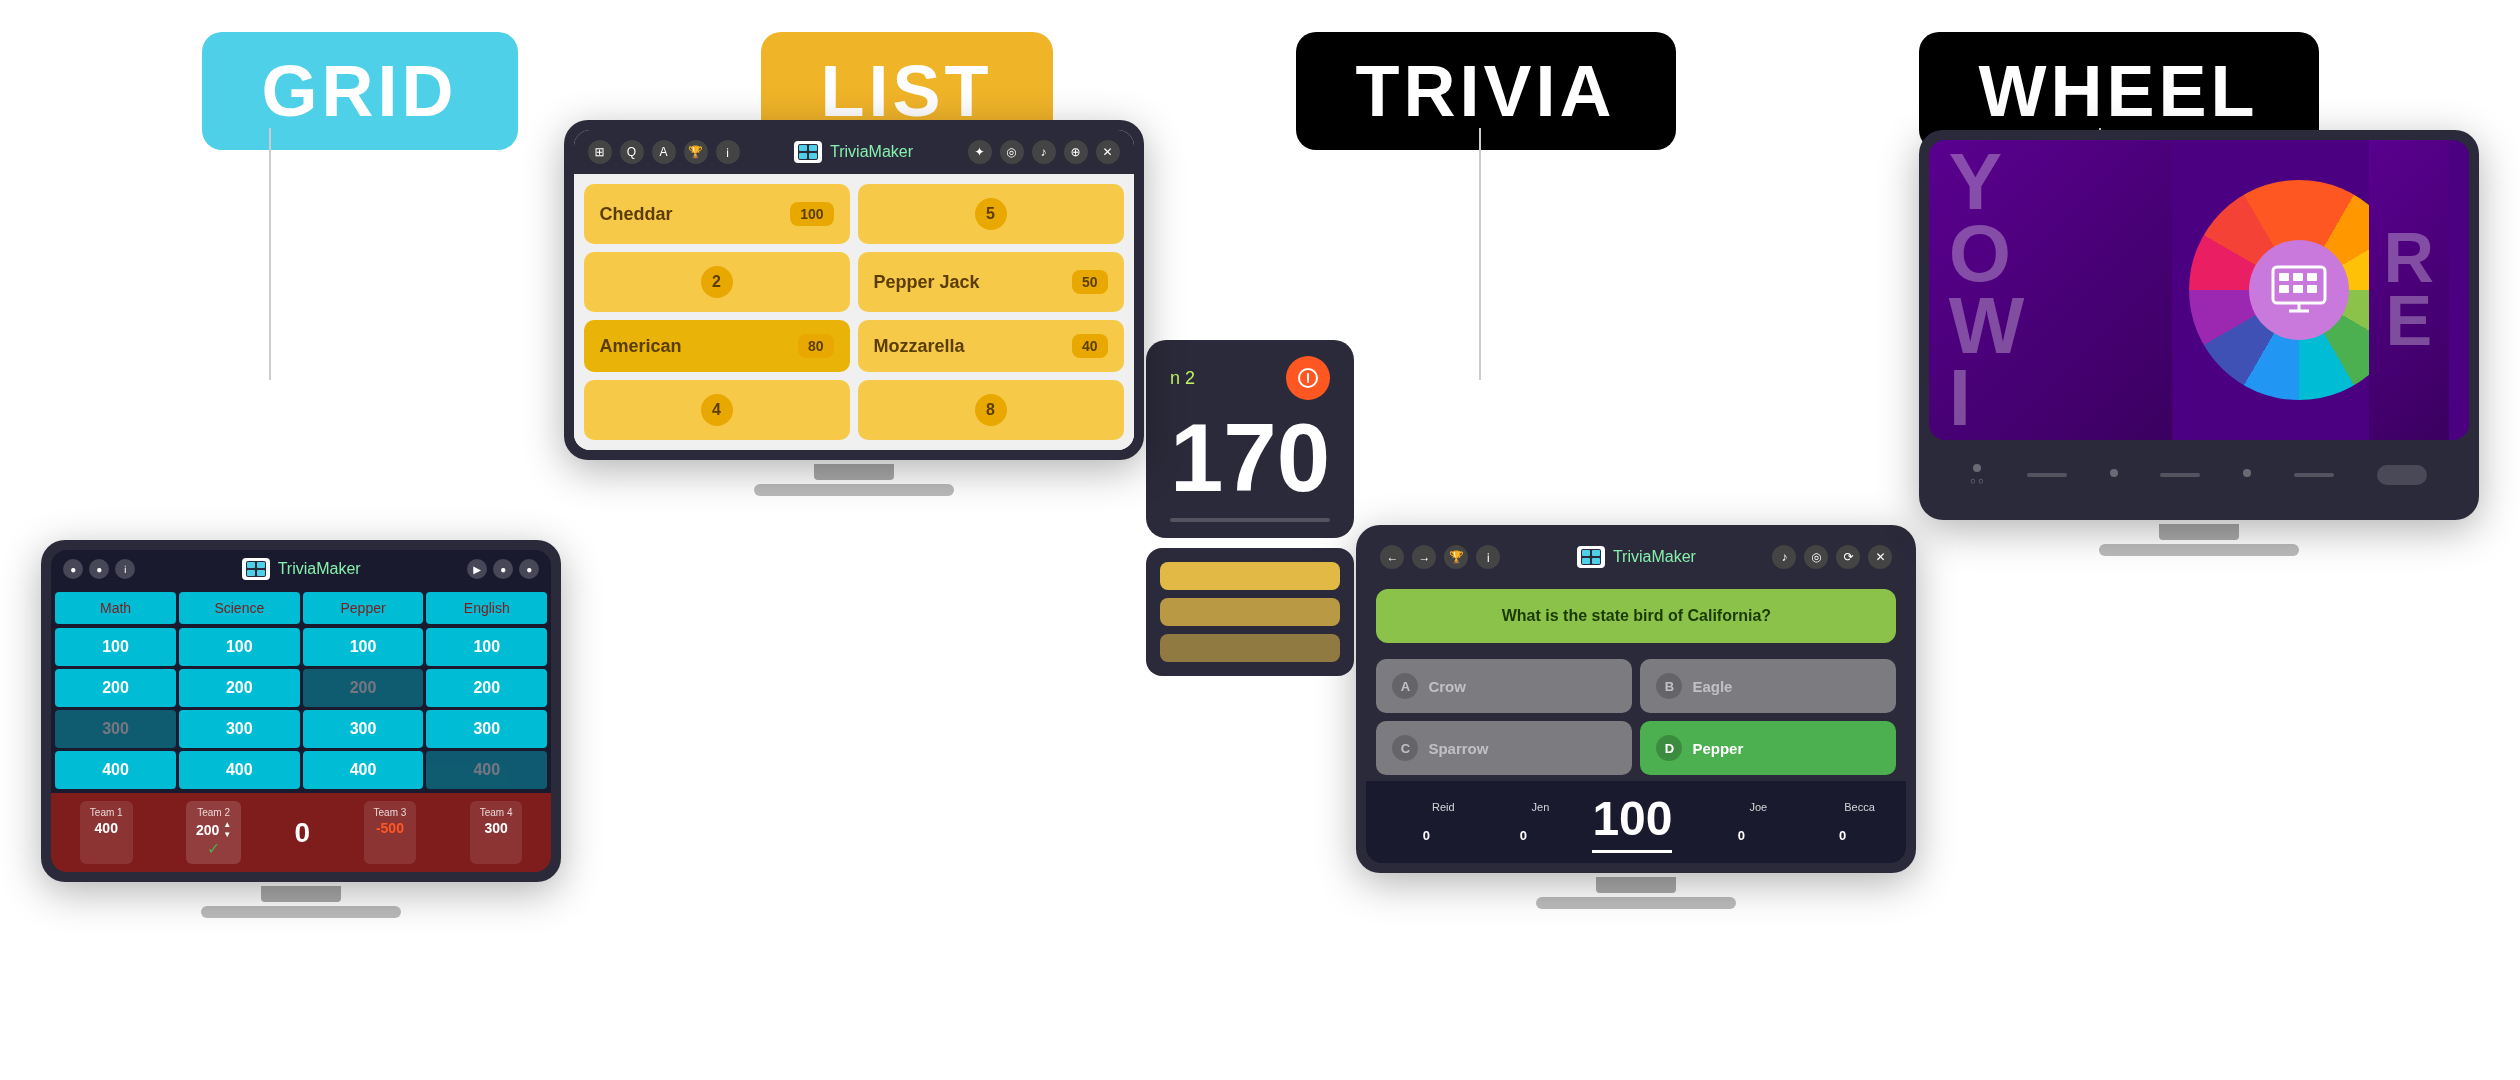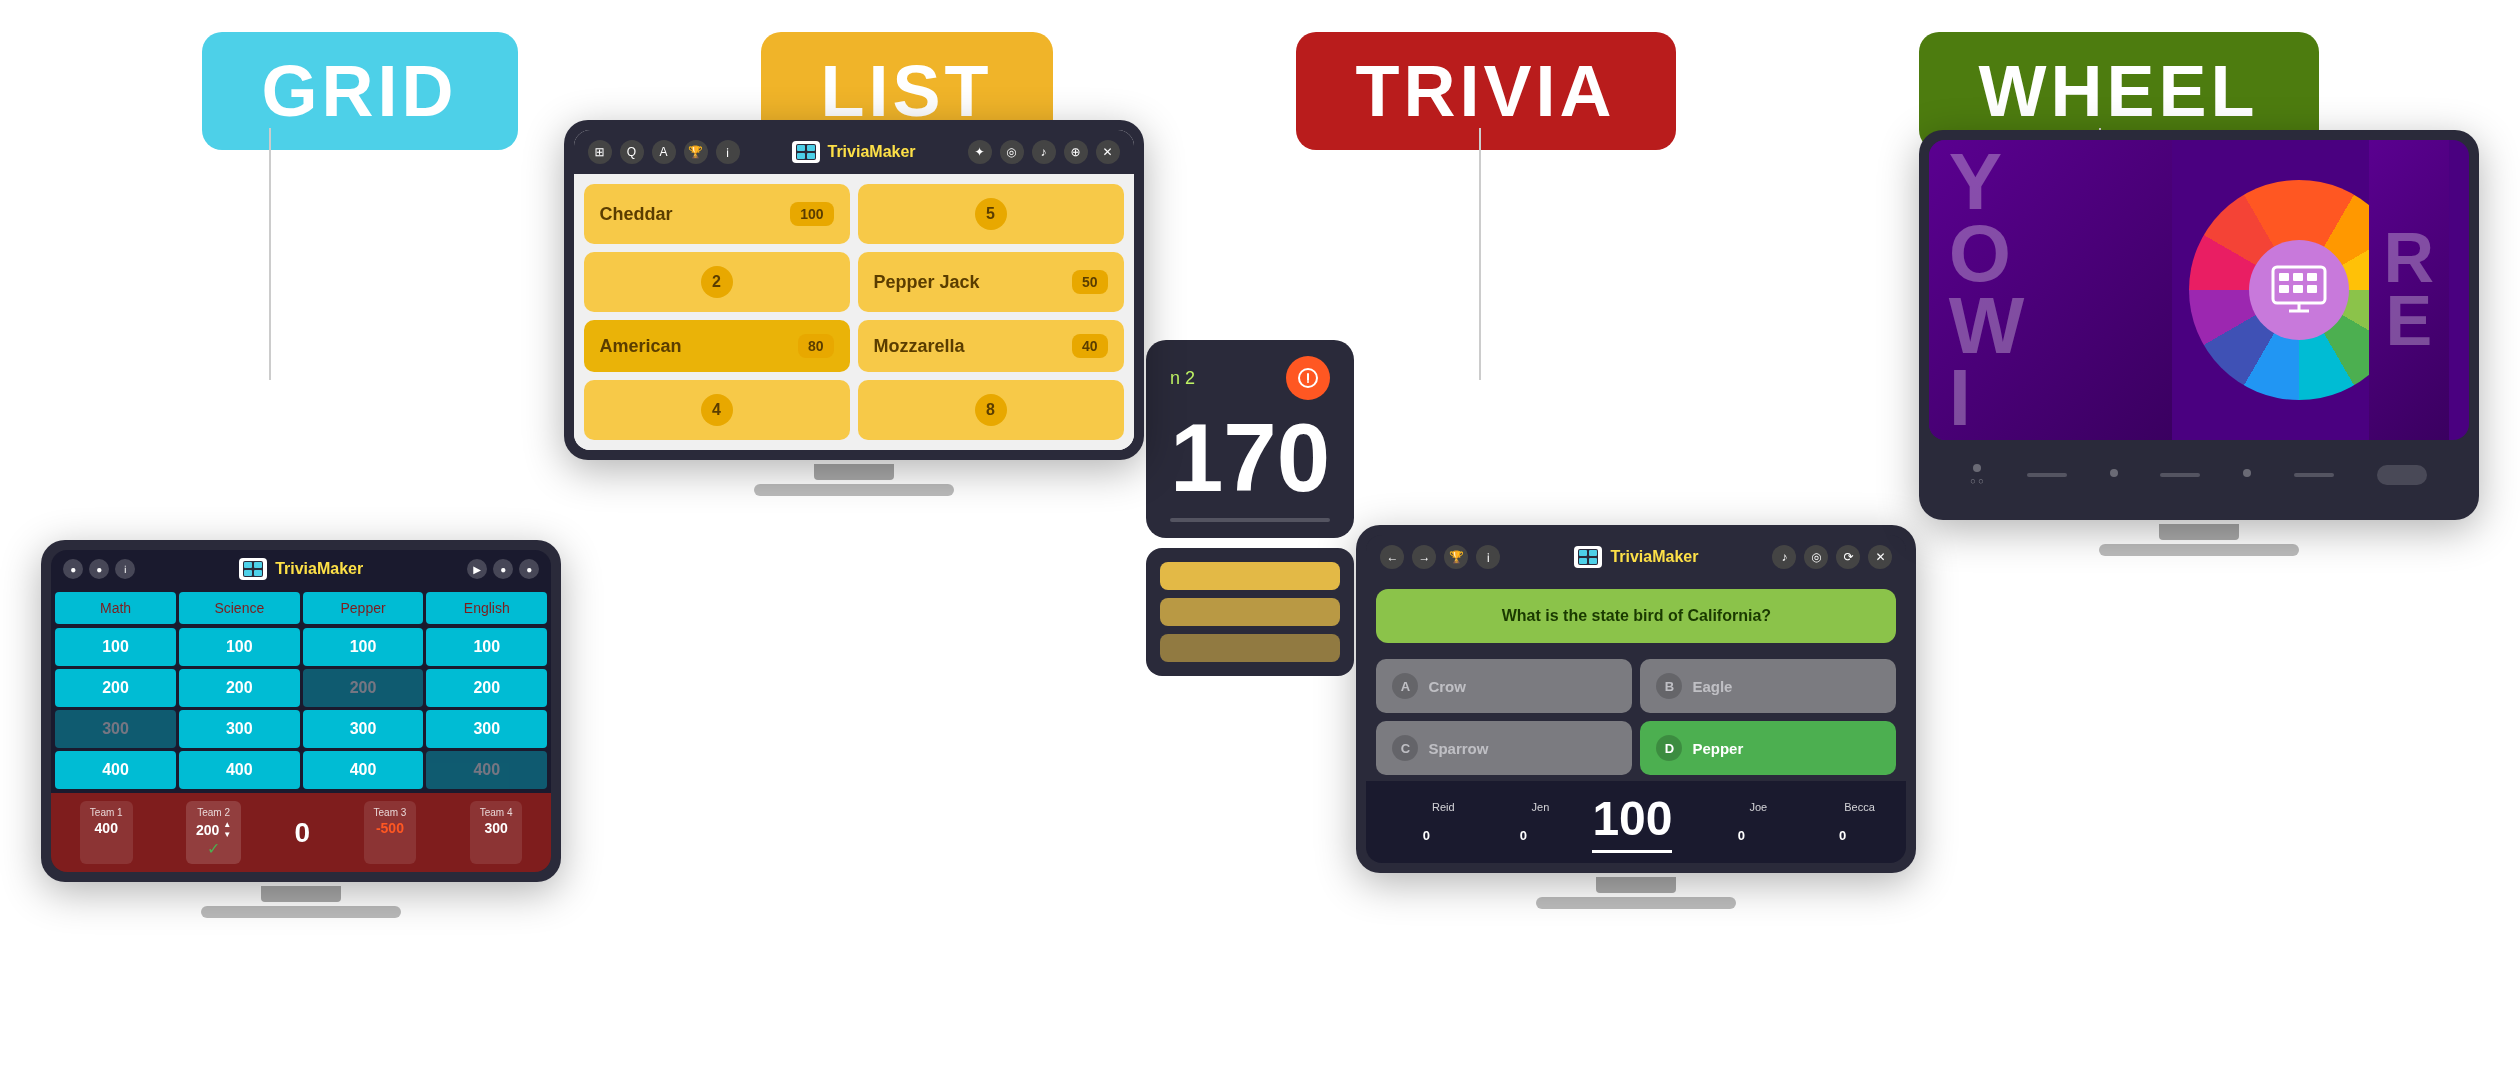--- a/index.html
+++ b/index.html
@@ -28,22 +28,22 @@
       border-radius: 20px;
       font-size: 72px;
       font-weight: 900;
       letter-spacing: 4px;
       color: white;
       text-align: center;
     }
 
     .label-grid { background: #4DD0E8; }
     .label-list { background: #F0B429; }
-    .label-trivia { background: #b91c1c; }
-    .label-wheel { background: #4d7c0f; }
+    .label-trivia { background: #000000; }
+    .label-wheel { background: #000000; }
 
     
     .devices-container {
       position: absolute;
       top: 180px;
       left: 0;
       right: 0;
       display: flex;
       justify-content: space-around;
       align-items: flex-start;
@@ -100,23 +100,23 @@
       align-items: center;
       justify-content: center;
       font-size: 12px;
       color: white;
     }
 
     .tm-logo {
       display: flex;
       align-items: center;
       gap: 8px;
-      color: #fde047;
+      color: #86efac;
       font-size: 16px;
-      font-weight: bold;
+      font-weight: normal;
     }
 
     .tm-logo-icon {
       width: 28px;
       height: 22px;
       background: white;
       border-radius: 4px;
       display: flex;
       align-items: center;
       justify-content: center;

